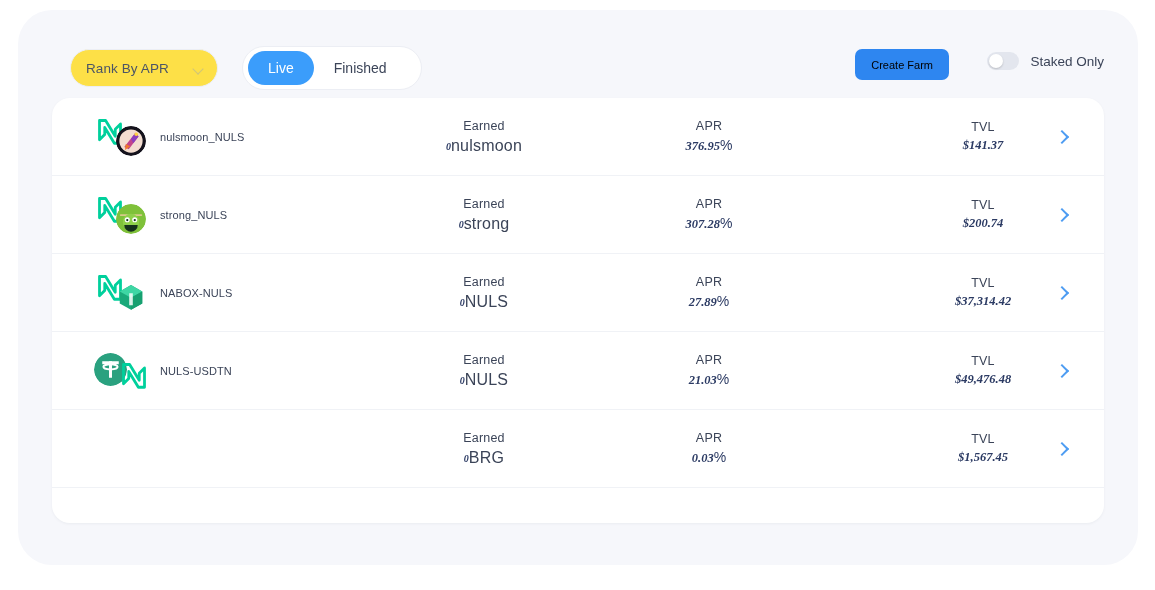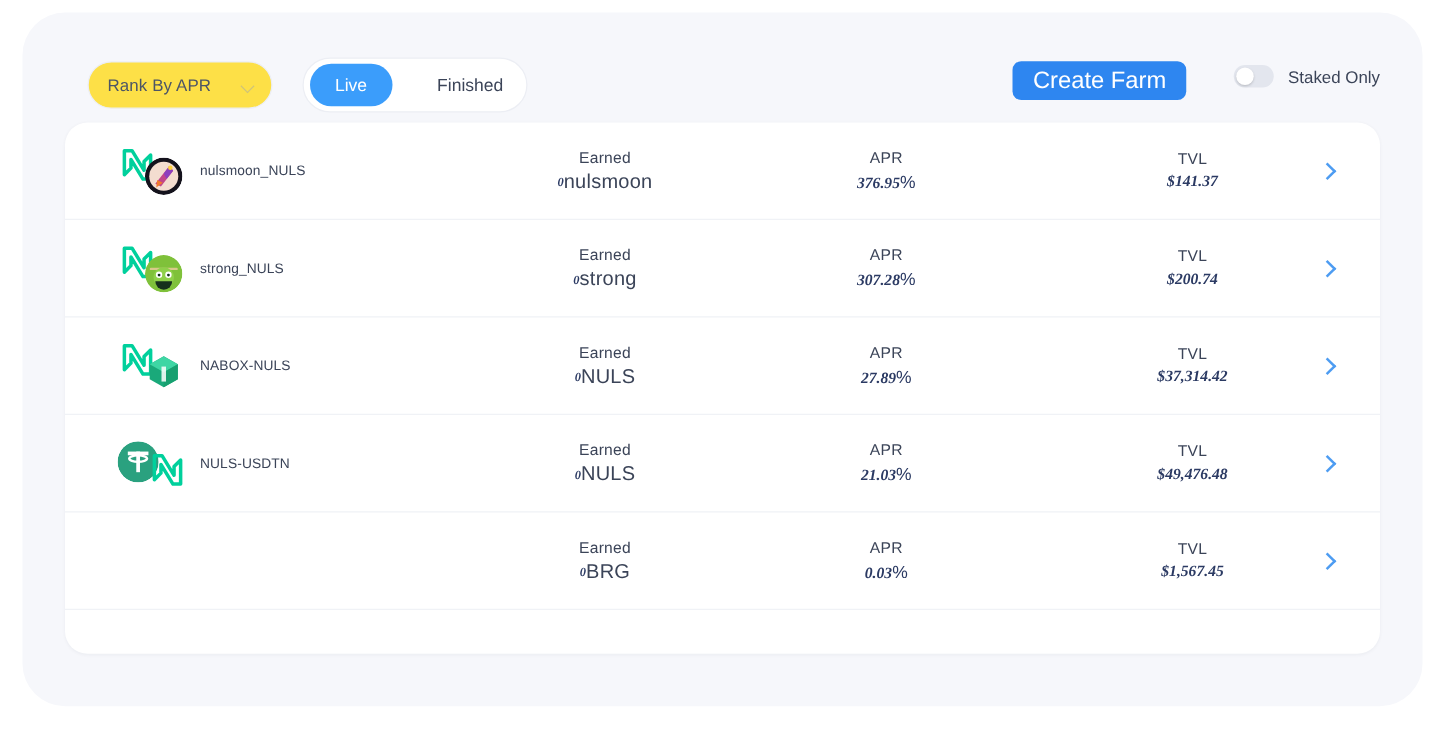--- a/index.html
+++ b/index.html
@@ -40,35 +40,35 @@
     width: 7px; height: 7px;
     border-right: 1.4px solid #9aa3b4;
     border-bottom: 1.4px solid #9aa3b4;
     transform: rotate(45deg);
   }
   .seg {
     position: absolute; left: 190px; top: 2px;
     height: 44px; width: 180px;
     background: #ffffff; border: 1px solid #eceef4;
     border-radius: 22px;
-    display: flex; align-items: center; padding: 0 5px; gap: 16px;
+    display: flex; align-items: center; padding: 0 5px;
   }
   .seg-btn {
     height: 34px; border-radius: 17px;
     display: flex; align-items: center; justify-content: center;
     font-size: 14px; color: #3b4458; cursor: pointer;
     padding: 0 20px;
   }
   .seg-btn.active { background: #3b9dfb; color: #ffffff; font-weight: 400; }
   .create-farm {
     position: absolute; right: 155px; top: 5px;
     height: 31px; padding: 0 16px;
-    background: #2e86f0; color: #ffffff;
+    background: #2e86f0; color: #000000;
     border: none; border-radius: 7px;
-    font-size: 19px; font-family: inherit; cursor: pointer;
+    font-size: 11px; font-family: inherit; cursor: pointer;
     display: flex; align-items: center; justify-content: center;
   }
   .toggle-wrap {
     position: absolute; right: 0px; top: 8px;
     display: flex; align-items: center; gap: 11px;
   }
   .toggle {
     width: 32px; height: 18px; border-radius: 9px;
     background: #e3e6ee; position: relative; cursor: pointer;
   }
@@ -114,21 +114,21 @@
   }
   .ic-round.lead { left: 0px; top: 4px; width: 33px; height: 33px; }
   .pair-name {
     font-size: 11px; color: #3b4458; letter-spacing: .1px;
     margin-left: 4px;
   }
 
   .col { position: absolute; text-align: center; }
   .col-earned { left: 353px; width: 158px; }
   .col-apr    { left: 578px; width: 158px; }
-  .col-tvl    { left: 823px; width: 158px; }
+  .col-tvl    { left: 852px; width: 158px; }
   .col-head {
     font-size: 12.5px; color: #3b4458; margin-bottom: 4px; letter-spacing: .2px;
   }
   .col-val {
     font-size: 12.5px; color: #2b3a63;
     font-family: "Liberation Serif", serif;
     font-style: italic; font-weight: 700;
   }
   .earned-val { font-style: normal; font-family: "Liberation Sans", sans-serif; font-weight: 400; color: #3b4458; }
   .earned-val .amt {

